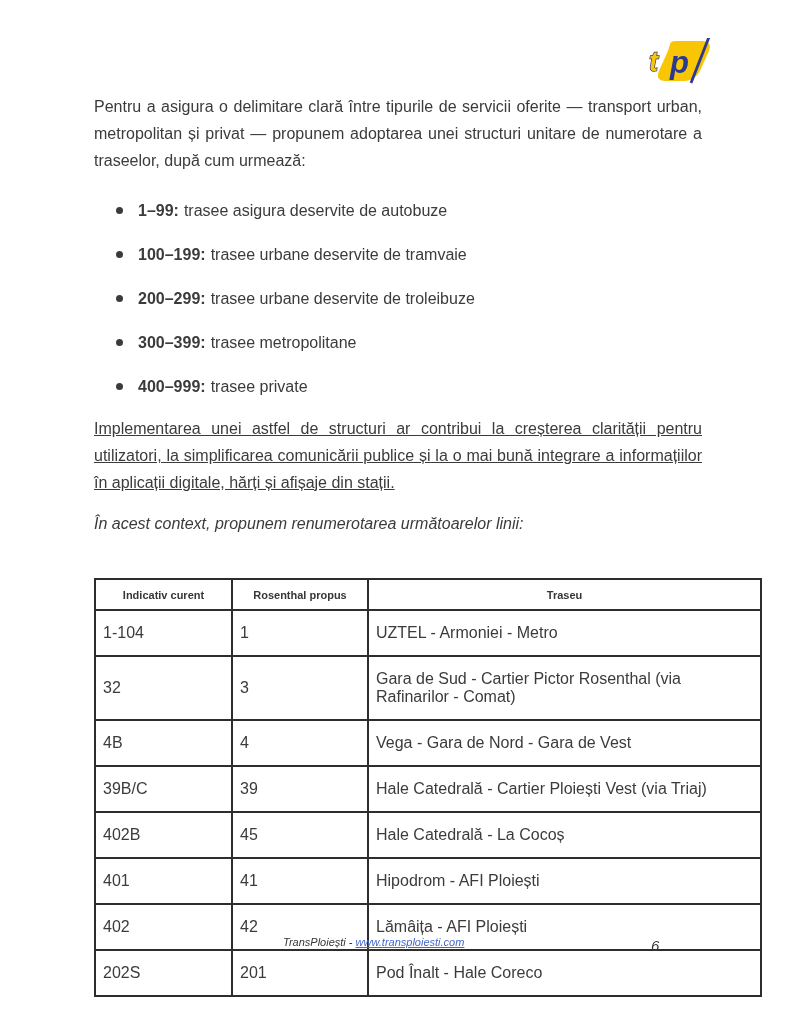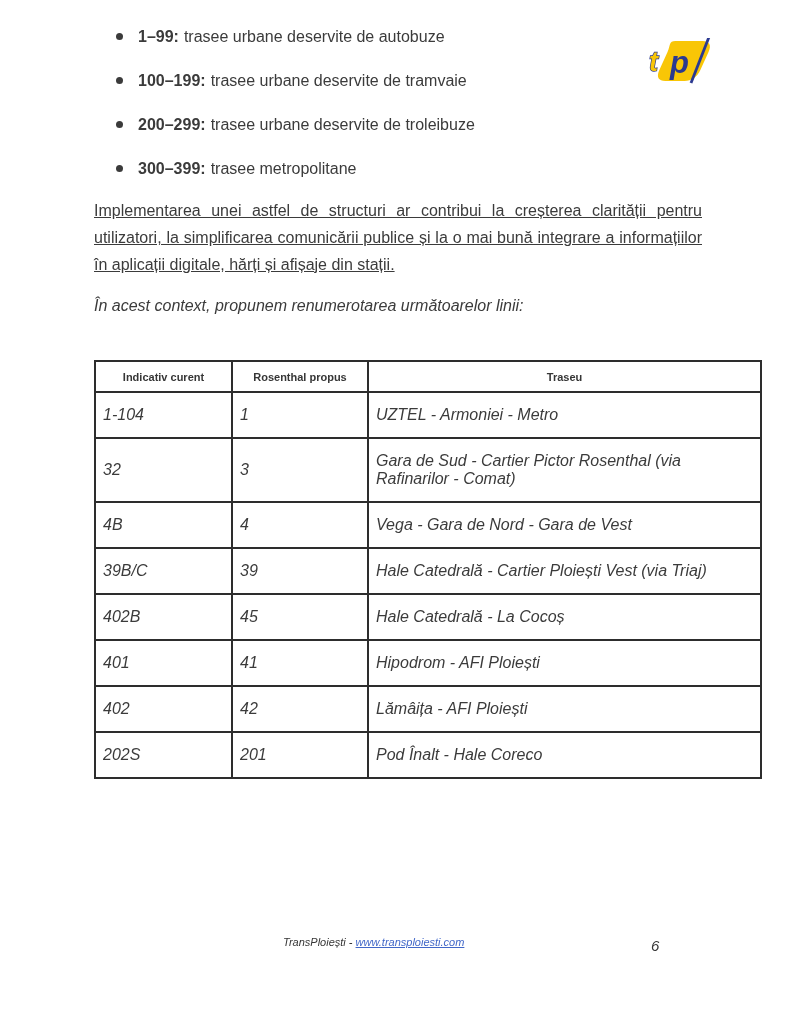--- a/index.html
+++ b/index.html
@@ -65,21 +65,20 @@
     text-align: center;
     padding: 0 6px;
     color: #363636;
   }
   table.lines td {
     height: 29px;
     font-size: 16px;
     padding: 13px 7px;
     text-align: left;
     color: #3b3b3b;
-    font-style: italic;
   }
 
   
   .footer-line {
     position: absolute; top: 936px; left: 283px;
     font-size: 11px; font-style: italic; color: #363636;
     white-space: nowrap;
   }
   .footer-link {
     color: #4167c8; text-decoration: underline; cursor: pointer;
@@ -100,33 +99,37 @@
         <path d="M28 3 L55 3 C62 3 65 7 63 14 L58 32 C56 39 51 43 44 43 L25 43 C18 43 15 39 17 32 L22 14 C24 7 21 3 28 3 Z" fill="#f9c606"></path>
       </g>
       <path d="M61 -1 L43 45" stroke="#2b3990" stroke-width="2.8" fill="none"></path>
       <text x="22" y="35" font-size="31" font-weight="bold" font-style="italic" fill="#2b3990">p</text>
       <text x="1" y="33" font-size="27" font-weight="bold" font-style="italic" fill="#f9c606" stroke="#2b3990" stroke-width="1.4" paint-order="stroke">t</text>
     </svg>
   </div>
 
   <div class="content">
 
+    <p class="body-par p1">Pentru a asigura o delimitare clară între tipurile de servicii oferite — transport urban, metropolitan și privat — propunem adoptarea unei structuri unitare de numerotare a traseelor, după cum urmează:</p>
 
     <ul class="ranges">
       <li>
-        <span class="dot"></span><span class="range">1–99:</span><span>trasee urbane deservite de autobuze</span>
+        <span class="dot"></span><span class="range">1–99:</span><span>trasee asigura deservite de autobuze</span>
       </li>
       <li>
         <span class="dot"></span><span class="range">100–199:</span><span>trasee urbane deservite de tramvaie</span>
       </li>
       <li>
         <span class="dot"></span><span class="range">200–299:</span><span>trasee urbane deservite de troleibuze</span>
       </li>
       <li>
         <span class="dot"></span><span class="range">300–399:</span><span>trasee metropolitane</span>
+      </li>
+      <li>
+        <span class="dot"></span><span class="range">400–999:</span><span>trasee private</span>
       </li>
     </ul>
 
     <p class="body-par p2">Implementarea unei astfel de structuri ar contribui la creșterea clarității pentru utilizatori, la simplificarea comunicării publice și la o mai bună integrare a informațiilor în aplicații digitale, hărți și afișaje din stații.</p>
 
     <p class="body-par p3">În acest context, propunem renumerotarea următoarelor linii:</p>
 
     <table class="lines">
       <colgroup>
         <col style="width:137px">

